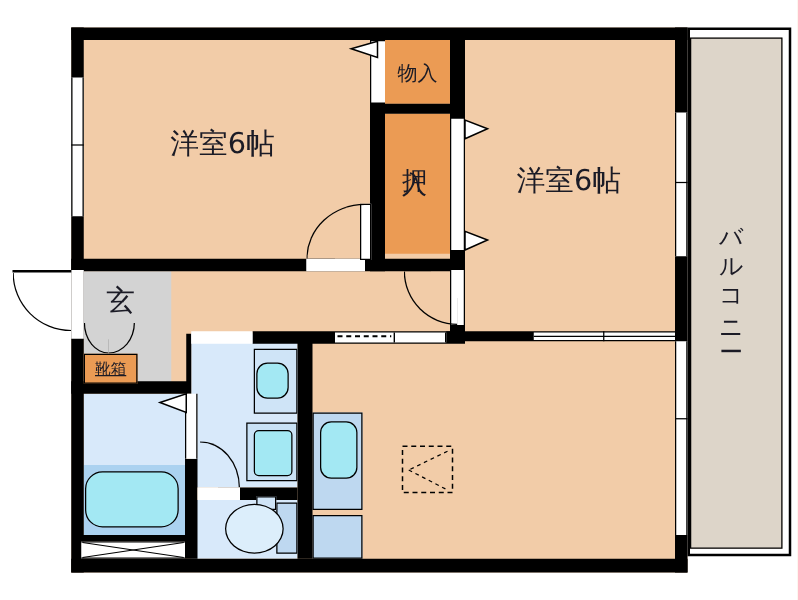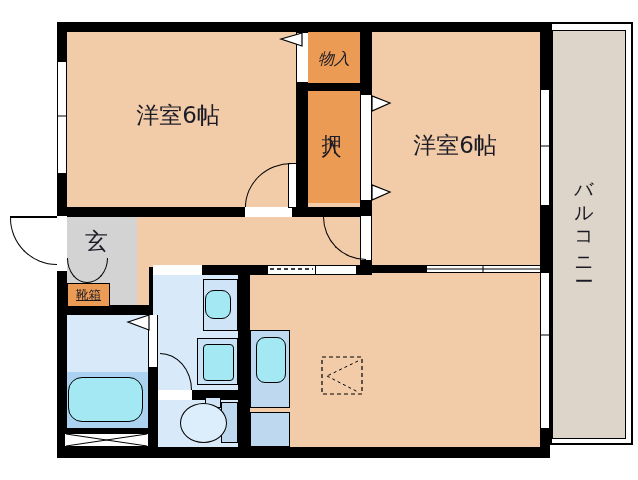--- a/index.html
+++ b/index.html
@@ -112,19 +112,19 @@
     <line x1="427" y1="269" x2="540" y2="269" stroke="#000" stroke-width="1"></line>
     <line x1="483" y1="265" x2="483" y2="273" stroke="#000" stroke-width="1"></line>
 
     <line x1="57" y1="116" x2="67" y2="116" stroke="#000" stroke-width="1"></line>
     <line x1="540" y1="146" x2="550" y2="146" stroke="#000" stroke-width="1"></line>
     <line x1="540" y1="335" x2="550" y2="335" stroke="#000" stroke-width="1"></line>
   </svg>
 
   <div class="abs label" style="left:108px;top:103px;width:140px;text-align:center;font-size:23px;">洋室6帖</div>
   <div class="abs label" style="left:385px;top:133px;width:140px;text-align:center;font-size:23px;">洋室6帖</div>
-  <div class="abs label" style="left:309px;top:50px;width:50px;text-align:center;font-size:16px;font-style:italic;">物入</div>
+  <div class="abs label" style="left:309px;top:50px;width:50px;text-align:center;font-size:16px;">物入</div>
   <div class="abs label vtext" style="left:321px;top:118px;height:76px;font-size:20px;letter-spacing:3px;">押入</div>
   <div class="abs label" style="left:85px;top:229px;font-size:23px;">玄</div>
   <div class="abs label" style="left:67px;top:288px;width:43px;text-align:center;font-size:12.5px;text-decoration:underline;">靴箱</div>
   <div class="abs label vtext" style="left:574px;top:168px;height:150px;font-size:19px;letter-spacing:4px;">バルコニー</div>
 
 </div>
 
 </body></html>

